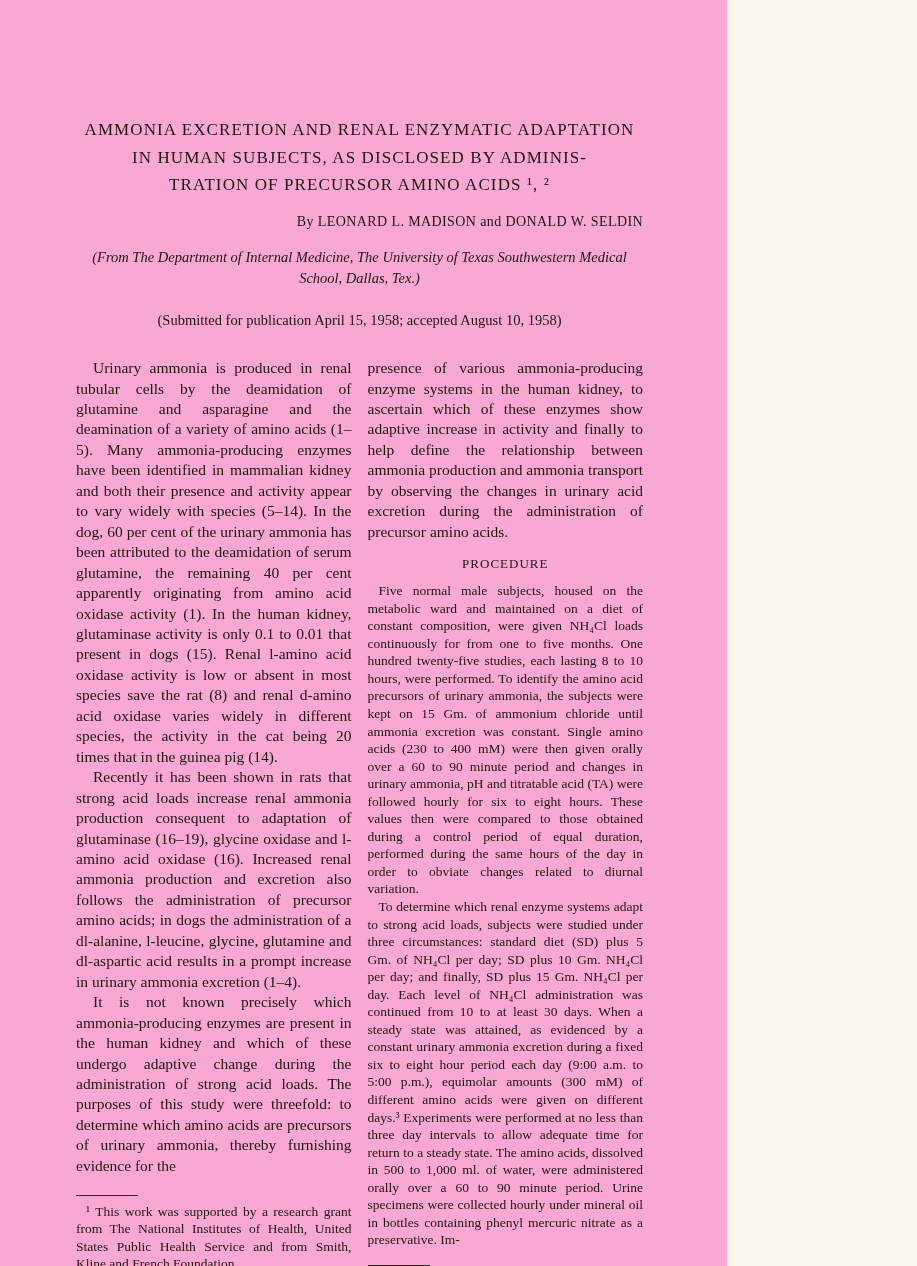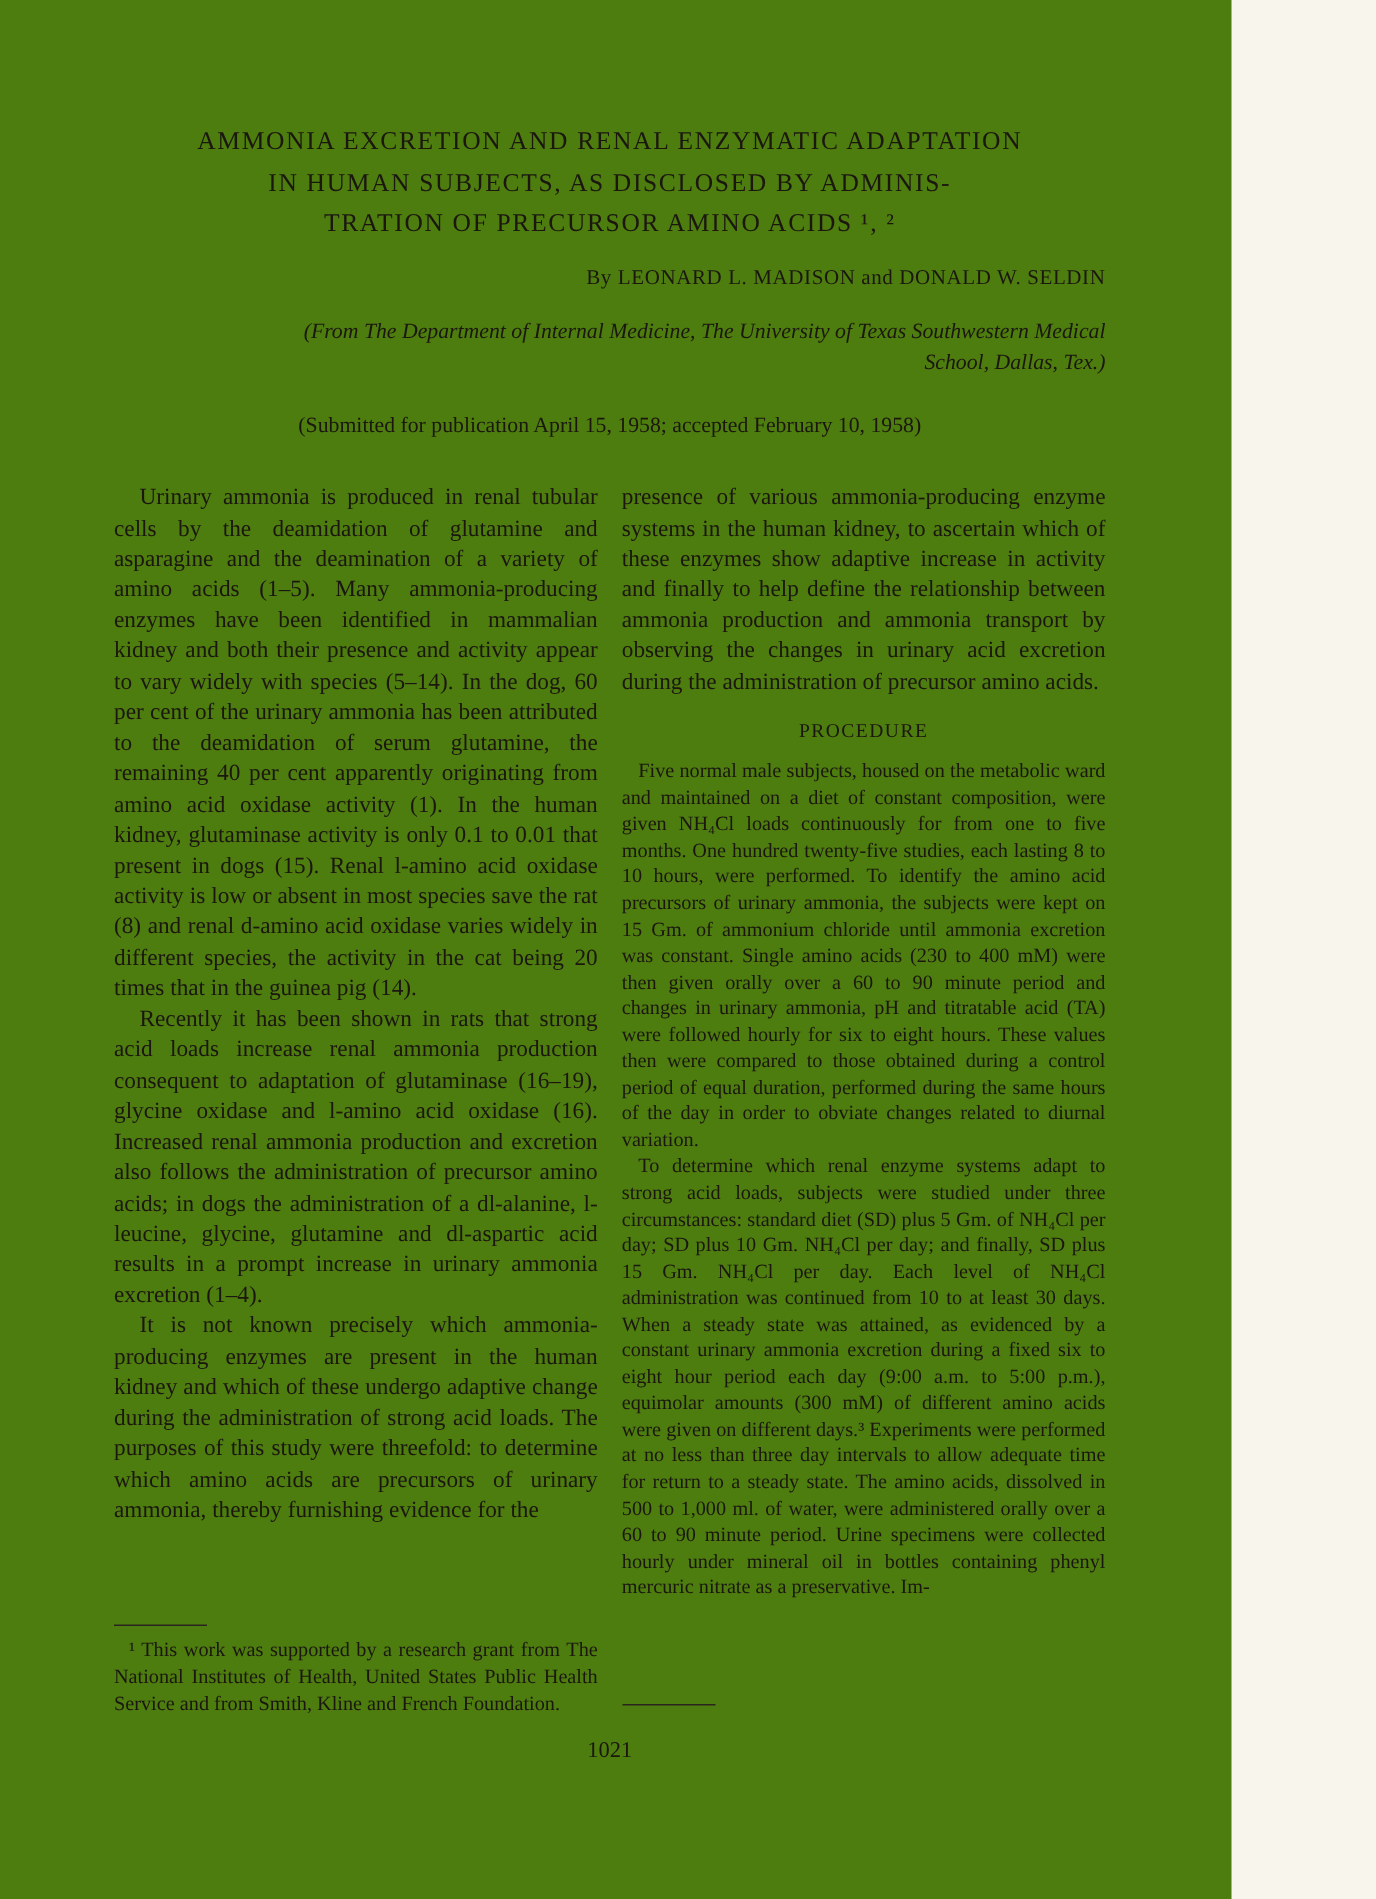--- a/index.html
+++ b/index.html
@@ -6,43 +6,43 @@
   html, body { width: 917px; }
   body {
     width: 917px;
     height: 1266px;
     background: #f8f5ec;
     color: #1b170f;
     font-family: "Liberation Serif", serif;
   }
   .page {
     position: relative;
-    width: 821px;
+    width: 727px;
     height: 1266px;
-    padding: 80px 84px 0 76px;
+    padding: 116px 84px 0 76px;
     overflow: hidden;
-    background: #4d7c0f;
+    background: #f9a8d4;
   }
   
   .title {
     text-align: center;
     font-weight: normal;
     font-size: 17px;
     letter-spacing: 1.1px;
     line-height: 1.62;
   }
   .title .tline { display: block; }
   .byline {
     text-align: right;
     font-size: 14px;
     letter-spacing: 0.4px;
     margin-top: 15px;
   }
   .affiliation {
-    text-align: right;
+    text-align: center;
     font-style: italic;
     font-size: 14.5px;
     line-height: 1.5;
     margin-top: 17px;
   }
   .affiliation span { display: block; }
   .submitted {
     text-align: center;
     font-size: 14.5px;
     margin-top: 22px;
@@ -111,21 +111,21 @@
     <h1 class="title">
       <span class="tline">AMMONIA EXCRETION AND RENAL ENZYMATIC ADAPTATION</span>
       <span class="tline">IN HUMAN SUBJECTS, AS DISCLOSED BY ADMINIS-</span>
       <span class="tline">TRATION OF PRECURSOR AMINO ACIDS ¹, ²</span>
     </h1>
     <div class="byline">By LEONARD L. MADISON and DONALD W. SELDIN</div>
     <div class="affiliation">
       <span>(From The Department of Internal Medicine, The University of Texas Southwestern Medical</span>
       <span>School, Dallas, Tex.)</span>
     </div>
-    <div class="submitted">(Submitted for publication April 15, 1958; accepted February 10, 1958)</div>
+    <div class="submitted">(Submitted for publication April 15, 1958; accepted August 10, 1958)</div>
   </header>
 
   <div class="columns">
 
     <div class="column">
       <p class="body indent">Urinary ammonia is produced in renal tubular cells by the deamidation of glutamine and asparagine and the deamination of a variety of amino acids (1–5).  Many ammonia-producing enzymes have been identified in mammalian kidney and both their presence and activity appear to vary widely with species (5–14).  In the dog, 60 per cent of the urinary ammonia has been attributed to the deamidation of serum glutamine, the remaining 40 per cent apparently originating from amino acid oxidase activity (1).  In the human kidney, glutaminase activity is only 0.1 to 0.01 that present in dogs (15).  Renal l-amino acid oxidase activity is low or absent in most species save the rat (8) and renal d-amino acid oxidase varies widely in different species, the activity in the cat being 20 times that in the guinea pig (14).</p>
       <p class="body indent">Recently it has been shown in rats that strong acid loads increase renal ammonia production consequent to adaptation of glutaminase (16–19), glycine oxidase and l-amino acid oxidase (16). Increased renal ammonia production and excretion also follows the administration of precursor amino acids; in dogs the administration of a dl-alanine, l-leucine, glycine, glutamine and dl-aspartic acid results in a prompt increase in urinary ammonia excretion (1–4).</p>
       <p class="body indent">It is not known precisely which ammonia-producing enzymes are present in the human kidney and which of these undergo adaptive change during the administration of strong acid loads. The purposes of this study were threefold: to determine which amino acids are precursors of urinary ammonia, thereby furnishing evidence for the</p>
       <div class="footnotes">
         <hr class="footnote-rule">

